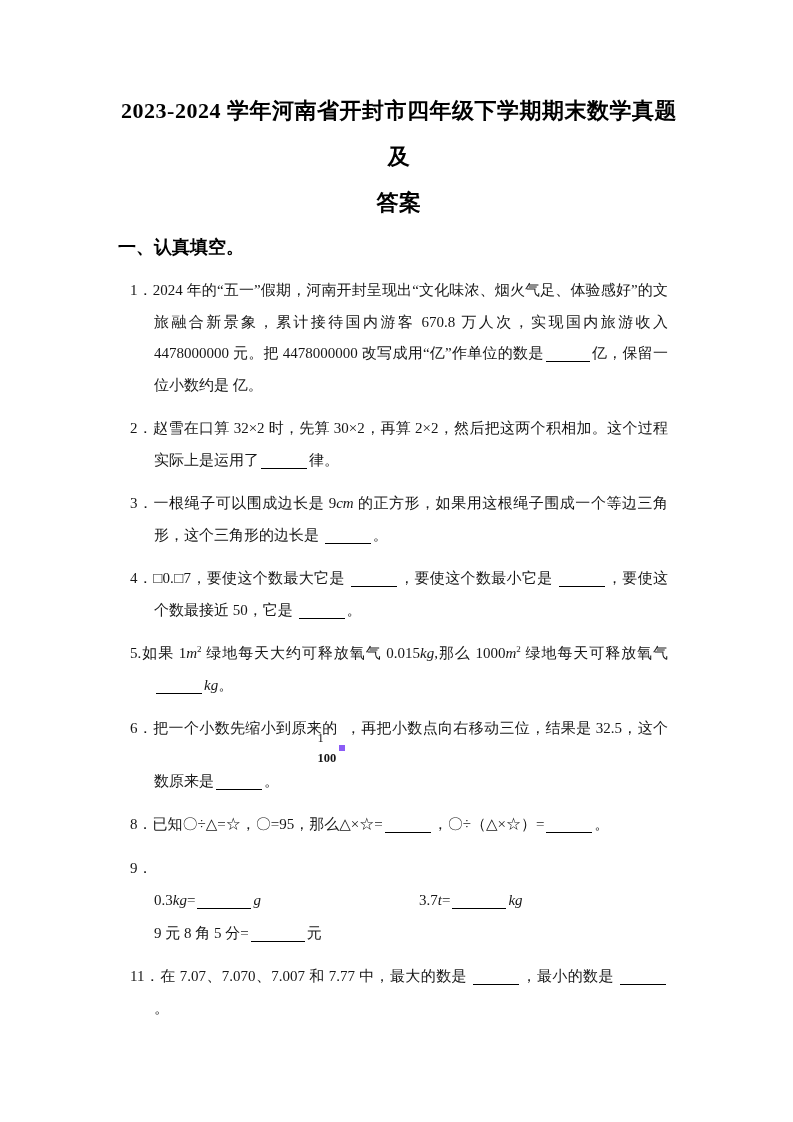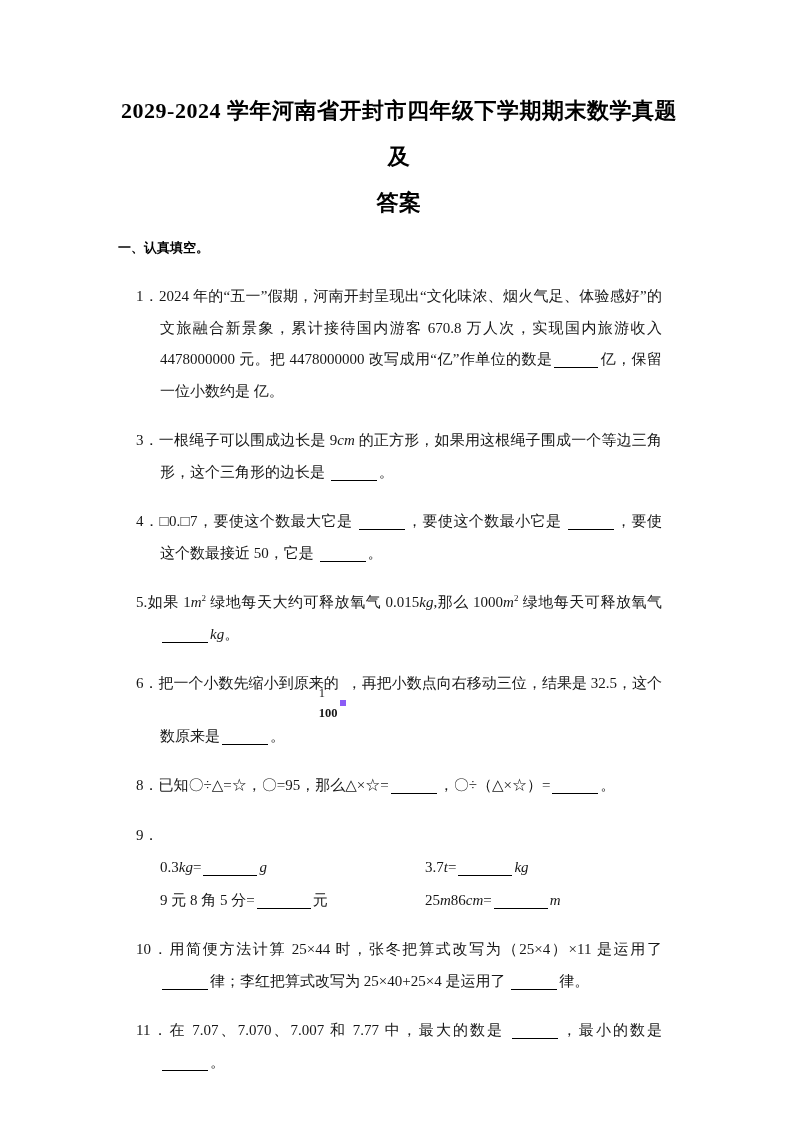--- a/index.html
+++ b/index.html
@@ -17,27 +17,27 @@
   .title{
     text-align:center;
     font-weight:bold;
     font-size:22px;
     line-height:46px;
     color:#000;
     letter-spacing:0.5px;
   }
   .section-heading{
     font-weight:bold;
-    font-size:13px;
+    font-size:18px;
     line-height:31px;
     margin-top:6px;
     color:#000;
   }
   .q{
-    margin:18px;
+    margin:12px;
     padding-left:24px;
     text-indent:-24px;
     line-height:31.5px;
     text-align:justify;
     text-justify:inter-character;
   }
   .q i{font-style:italic;}
   sup{font-size:9px;vertical-align:6px;line-height:0;}
   .blank{
     display:inline-block;
@@ -65,42 +65,41 @@
     line-height:32.5px;
   }
   .conv{white-space:nowrap;}
 </style>
 </head>
 <body>
 
 <div class="page">
 
   <div class="title">
-    <div>2029-2024 学年河南省开封市四年级下学期期末数学真题及</div>
+    <div>2023-2024 学年河南省开封市四年级下学期期末数学真题及</div>
     <div>答案</div>
   </div>
 
   <div class="section-heading">一、认真填空。</div>
 
   <p class="q">1．2024 年的“五一”假期，河南开封呈现出“文化味浓、烟火气足、体验感好”的文旅融合新景象，累计接待国内游客 670.8 万人次，实现国内旅游收入 4478000000 元。把 4478000000 改写成用“亿”作单位的数是<span class="blank" style="width: 44px;"></span>亿，保留一位小数约是 亿。</p>
+  <p class="q">2．赵雪在口算 32×2 时，先算 30×2，再算 2×2，然后把这两个积相加。这个过程实际上是运用了<span class="blank" style="width: 46px;"></span>律。</p>
   <p class="q">3．一根绳子可以围成边长是 9<i>cm</i> 的正方形，如果用这根绳子围成一个等边三角形，这个三角形的边长是 <span class="blank" style="width: 46px;"></span>。</p>
   <p class="q">4．□0.□7，要使这个数最大它是 <span class="blank" style="width: 46px;"></span>，要使这个数最小它是 <span class="blank" style="width: 46px;"></span>，要使这个数最接近 50，它是 <span class="blank" style="width: 46px;"></span>。</p>
   <p class="q">5.如果 1<i>m</i><sup>2</sup> 绿地每天大约可释放氧气 0.015<i>kg</i>,那么 1000<i>m</i><sup>2</sup> 绿地每天可释放氧气 <span class="blank" style="width: 46px;"></span><i>kg</i>。</p>
   <p class="q">6．把一个小数先缩小到原来的<span class="frac">
         <span class="fnum">1</span>
         <span class="fden">100</span>
       </span>，再把小数点向右移动三位，结果是 32.5，这个数原来是<span class="blank" style="width: 46px;"></span>。</p>
   <p class="q">8．已知〇÷△=☆，〇=95，那么△×☆=<span class="blank" style="width: 46px;"></span>，〇÷（△×☆）=<span class="blank" style="width: 46px;"></span>。</p>
 
   <div class="q">
     <span class="q9-num">9．</span>
     <div class="conv-grid">
       <div class="conv">0.3<i>kg</i>=<span class="blank" style="width: 54px;"></span><i>g</i></div>
       <div class="conv">3.7<i>t</i>=<span class="blank" style="width: 54px;"></span><i>kg</i></div>
       <div class="conv">9 元 8 角 5 分=<span class="blank" style="width: 54px;"></span>元</div>
-      <div class="conv">25<i>m</i>86<i>cm</i>=<span class="blank" style="width: 54px;"></span><i>m</i></div>
     </div>
   </div>
 
-  <p class="q">10．用简便方法计算 25×44 时，张冬把算式改写为（25×4）×11 是运用了 <span class="blank" style="width: 46px;"></span>律；李红把算式改写为 25×40+25×4 是运用了 <span class="blank" style="width: 46px;"></span>律。</p>
   <p class="q">11．在 7.07、7.070、7.007 和 7.77 中，最大的数是 <span class="blank" style="width: 46px;"></span>，最小的数是 <span class="blank" style="width: 46px;"></span>。</p>
 
 </div>
 
 </body></html>

